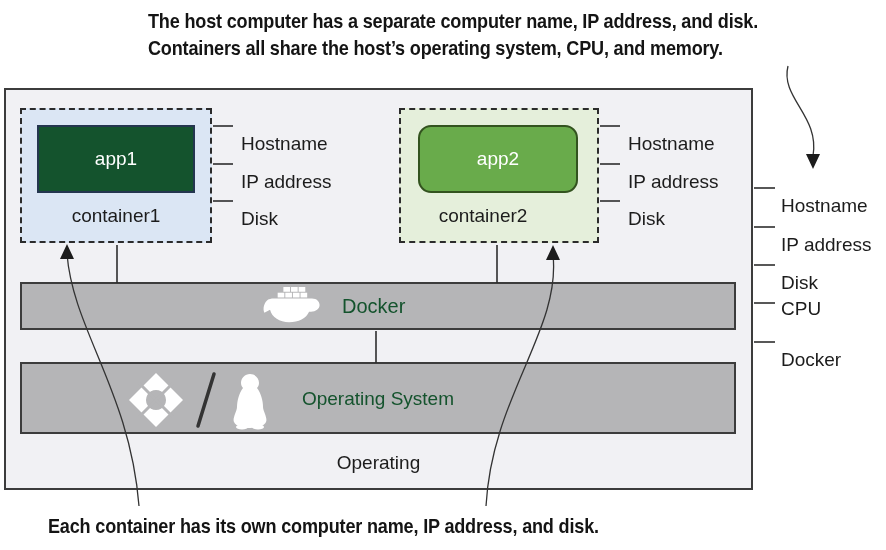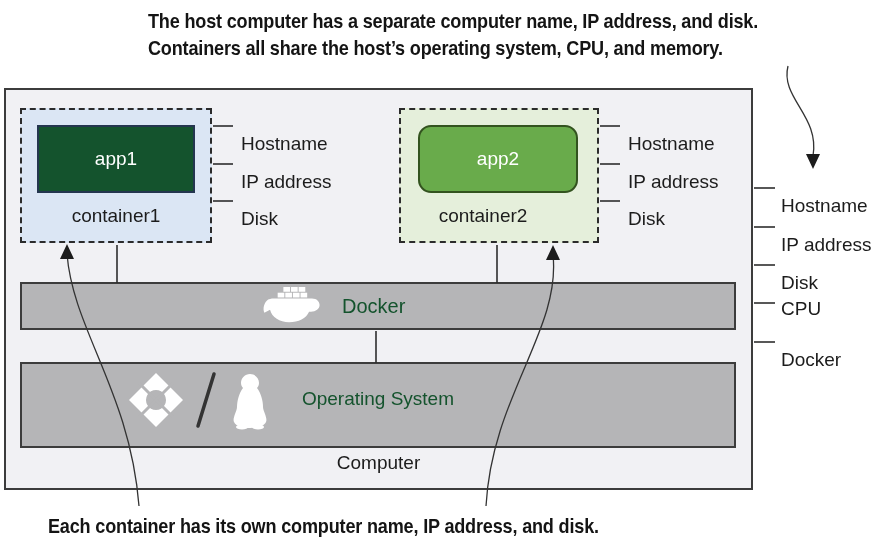--- a/index.html
+++ b/index.html
@@ -26,21 +26,21 @@
     color:#ffffff;font-size:19px;text-align:center;line-height:64px;
   }
   .app1{left:37px;width:158px;background:#14532d;border-color:#24364f;}
   .app2{left:418px;width:160px;background:#69ab4b;border-color:#33531f;border-radius:13px;}
   .cont-label{top:205px;font-size:19px;text-align:center;line-height:22px;color:#1c1c1c;}
   .res-label{font-size:19px;line-height:22px;white-space:nowrap;color:#1c1c1c;margin-top:18px;}
   .bar{
     box-sizing:border-box;left:20px;width:716px;background:#b5b5b7;border:2px solid #3c3c3c;
   }
   .docker-bar{top:282px;height:48px;}
-  .os-bar{top:362px;height:86px;}
+  .os-bar{top:362px;height:72px;}
   .bar-label{left:0;right:0;text-align:center;font-size:20px;color:#14532d;}
   .docker-label{line-height:44px;}
   .os-label{line-height:70px;font-size:19px;}
   .computer-label{left:4px;top:452px;width:749px;text-align:center;font-size:19px;color:#1c1c1c;}
   svg{display:block;}
   #overlay{left:0;top:0;pointer-events:none;}
 </style>
 </head>
 <body>
 
@@ -101,21 +101,21 @@
       <line x1="70" y1="57" x2="86" y2="5" stroke="#333333" stroke-width="3.5" stroke-linecap="round"></line>
       <g transform="translate(102,2)" fill="#ffffff">
         <path d="M20,3 C25,3 29,7 29,12 C29,14 28,16 27,17 C31,22 33,30 33,36 C33,38 34,40 35,43 C36,46 37,49 36,51 C34,55 28,57 20,57 C12,57 6,55 4,51 C3,49 4,46 5,43 C6,40 7,38 7,36 C7,30 9,22 13,17 C12,16 11,14 11,12 C11,7 15,3 20,3 Z"></path>
         <ellipse cx="12" cy="56" rx="6" ry="2.5"></ellipse>
         <ellipse cx="28" cy="56" rx="6" ry="2.5"></ellipse>
       </g>
     </svg>
     <div class="abs bar-label os-label">Operating System</div>
   </div>
 
-  <div class="abs computer-label">Computer</div>
+  <div class="abs computer-label">Operating</div>
 
   <div class="abs annot" style="left:48px;top:512px;">Each container has its own computer name, IP address, and disk.</div>
 
   <svg id="overlay" class="abs" width="886" height="550" viewBox="0 0 886 550">
     <g stroke="#2e2e2e" stroke-width="1.6">
       <line x1="117" y1="245" x2="117" y2="283"></line>
       <line x1="497" y1="245" x2="497" y2="283"></line>
       <line x1="376" y1="331" x2="376" y2="363"></line>
     </g>
     <g stroke="#2e2e2e" stroke-width="1.6">

